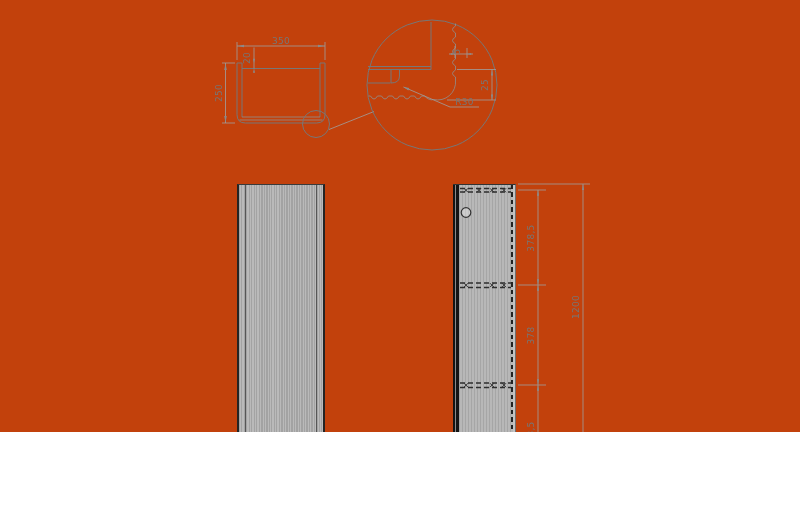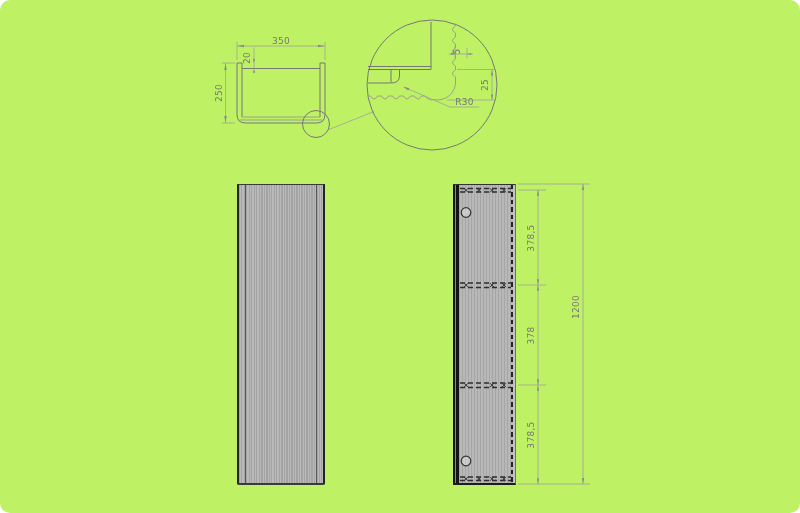--- a/index.html
+++ b/index.html
@@ -1,17 +1,17 @@
 <!DOCTYPE html>
 <html><head>
 <meta charset="utf-8">
 <style>
   html,body{margin:0;padding:0;background:#ffffff;}
-  .canvas{position:relative;width:800px;height:513px;background:#bef264;overflow:hidden;
-          font-family:"DejaVu Sans",sans-serif;border-radius:10px;}
+  .canvas{position:relative;width:800px;height:432px;background:#c2410c;overflow:hidden;
+          font-family:"DejaVu Sans",sans-serif;}
   
   .panel{position:absolute;box-sizing:border-box;}
   #front-panel{
     left:237px;top:184px;width:88px;height:301px;
     background-color:#b4b4b4;
     background-image:repeating-linear-gradient(90deg,#a3a3a3 0px,#a3a3a3 1px,#bababa 1px,#bababa 2.5px);
     border:1px solid #3a3a3a;border-left:2px solid #242424;border-right:2px solid #242424;
     border-bottom-width:2px;border-radius:0 0 2px 2px;
   }
   .fv-line{position:absolute;top:0;bottom:0;width:1px;background:#565656;}

